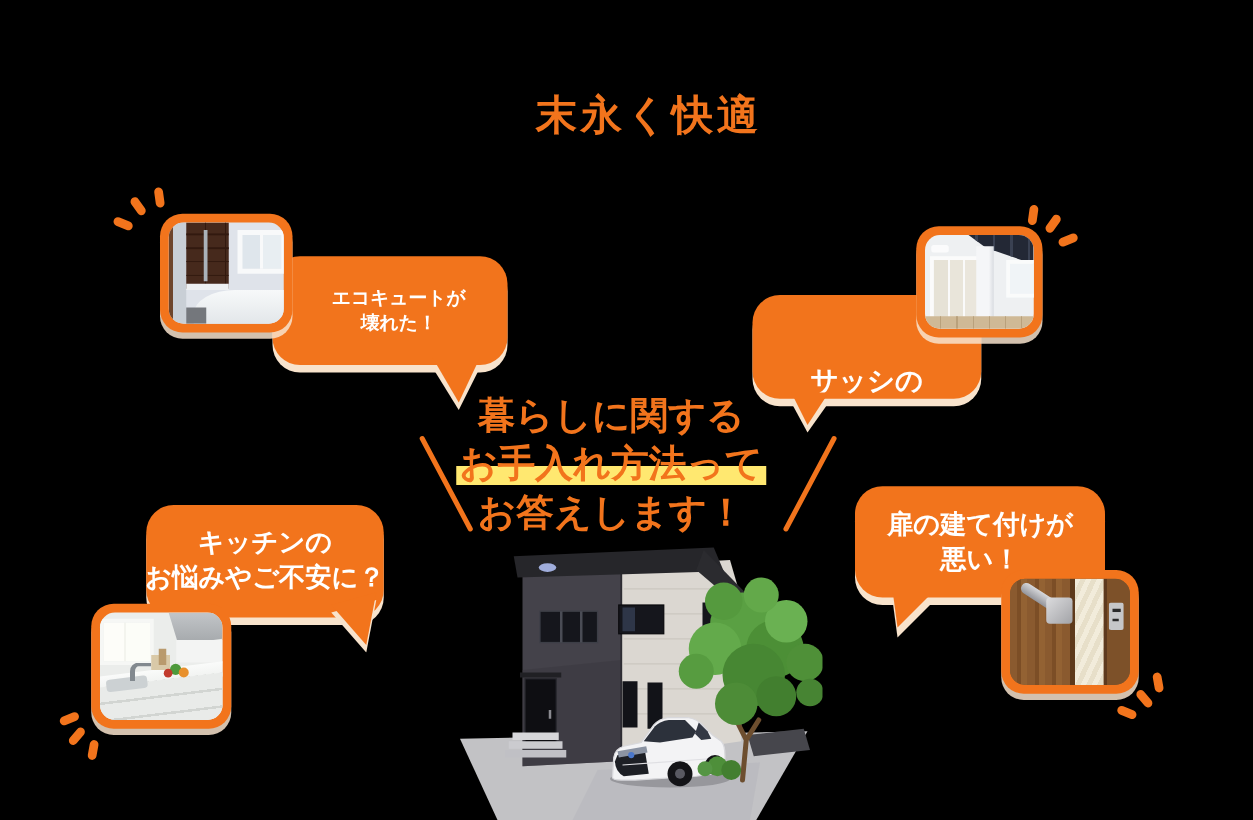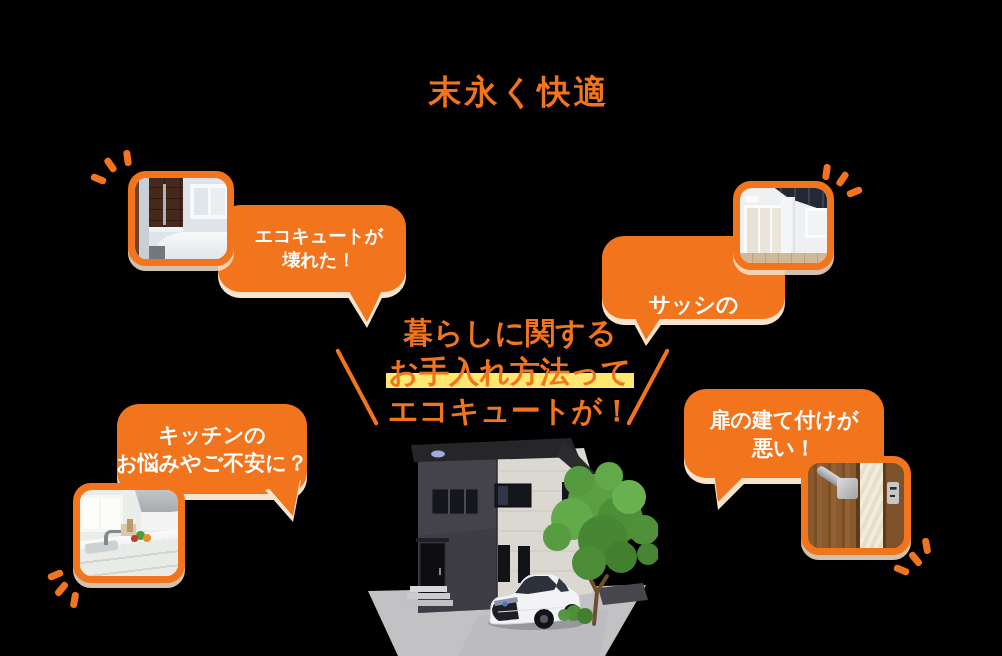--- a/index.html
+++ b/index.html
@@ -18,21 +18,21 @@
     font-size:33px;font-weight:bold;color:var(--orange);letter-spacing:3px;z-index:2;
   }
   
   .bubble{
     position:absolute;background:var(--orange);border-radius:22px;
     box-shadow:0 6px 0 var(--cream);
     display:flex;flex-direction:column;align-items:center;justify-content:center;
     color:#fff;font-weight:bold;text-align:center;line-height:1.32;z-index:2;
   }
   .bubble .bl{white-space:nowrap;}
-  #bubble-ecocute{left:218px;top:205px;width:188px;height:87px;font-size:18px;padding-left:14px;box-sizing:border-box;}
+  #bubble-ecocute{left:218px;top:205px;width:188px;height:87px;font-size:15px;padding-left:14px;box-sizing:border-box;}
   #bubble-sash{left:602px;top:236px;width:183px;height:83px;font-size:22px;justify-content:flex-end;}
   #bubble-kitchen{left:117px;top:404px;width:190px;height:90px;font-size:21px;}
   #bubble-door{left:684px;top:389px;width:200px;height:89px;font-size:21px;justify-content:center;}
   .tail{position:absolute;z-index:2;}
   
   .photo-frame{
     position:absolute;background:var(--orange);border-radius:18px;padding:7px;z-index:3;
     box-shadow:0 5px 0 rgba(248,227,204,.85);
   }
   .photo{position:relative;width:100%;height:100%;border-radius:12px;overflow:hidden;}
@@ -95,21 +95,21 @@
   .d-jamb{left:78%;top:0;width:22%;height:100%;background:linear-gradient(90deg,#5e3a1e 0 14%,#7d5129 14%);}
   .d-plate{left:82%;top:22%;width:13%;height:26%;background:#c6c7c9;border-radius:2px;
     background-image:linear-gradient(#2a2a2a,#2a2a2a),linear-gradient(#2a2a2a,#2a2a2a);
     background-size:55% 12%,45% 10%;background-position:50% 28%,50% 68%;background-repeat:no-repeat;}
   .d-rose{left:30%;top:18%;width:22%;height:24%;background:linear-gradient(135deg,#dcdcde,#a2a3a7);border-radius:3px;}
   .d-lever{left:2%;top:31%;width:48%;height:11%;background:linear-gradient(180deg,#d8d9dc,#93949a);
     border-radius:6px;transform:rotate(33deg);transform-origin:100% 50%;}
   
   .spark{position:absolute;width:7px;height:16px;border-radius:4px;background:var(--orange);z-index:4;}
   
-  .center-msg{position:absolute;left:340px;top:313px;width:340px;text-align:center;
+  .center-msg{position:absolute;left:319px;top:313px;width:340px;text-align:center;
     font-size:30px;font-weight:bold;color:var(--orange);line-height:39px;z-index:2;}
   .center-msg .hl{background:linear-gradient(transparent 54%,var(--yellow) 54%);padding:0 3px;}
   .emph{position:absolute;width:4px;height:86px;background:var(--orange);border-radius:2px;z-index:1;}
   #emph-left{left:355px;top:344px;transform:rotate(-28deg);}
   #emph-right{left:646px;top:344px;transform:rotate(28deg);}
   #house-scene{position:absolute;left:358px;top:416px;width:300px;height:240px;z-index:1;}
 </style>
 </head>
 <body>
 
@@ -207,21 +207,21 @@
       <div class="d-rose"></div>
     </div>
   </div>
   <div class="spark" style="left:923px;top:538px;transform:rotate(-10deg)"></div>
   <div class="spark" style="left:912px;top:551px;transform:rotate(-40deg)"></div>
   <div class="spark" style="left:898px;top:562px;transform:rotate(-68deg)"></div>
 
   <div class="center-msg">
     <div>暮らしに関する</div>
     <div><span class="hl">お手入れ方法って</span></div>
-    <div>エコキュートが！</div>
+    <div>お答えします！</div>
   </div>
   <div class="emph" id="emph-left"></div>
   <div class="emph" id="emph-right"></div>
 
   <svg id="house-scene" viewBox="0 0 300 240">
     <polygon points="10,175 288,169 247,240 40,240" fill="#c2c2c5"></polygon>
     <polygon points="120,200 250,194 242,240 100,240" fill="#b7b7bb" opacity="0.55"></polygon>
     <g>
       <polygon points="60,42 139,37 139,193 60,197" fill="#44424a"></polygon>
       <polygon points="60,120 139,112 139,193 60,197" fill="#3b3940" opacity="0.55"></polygon>

